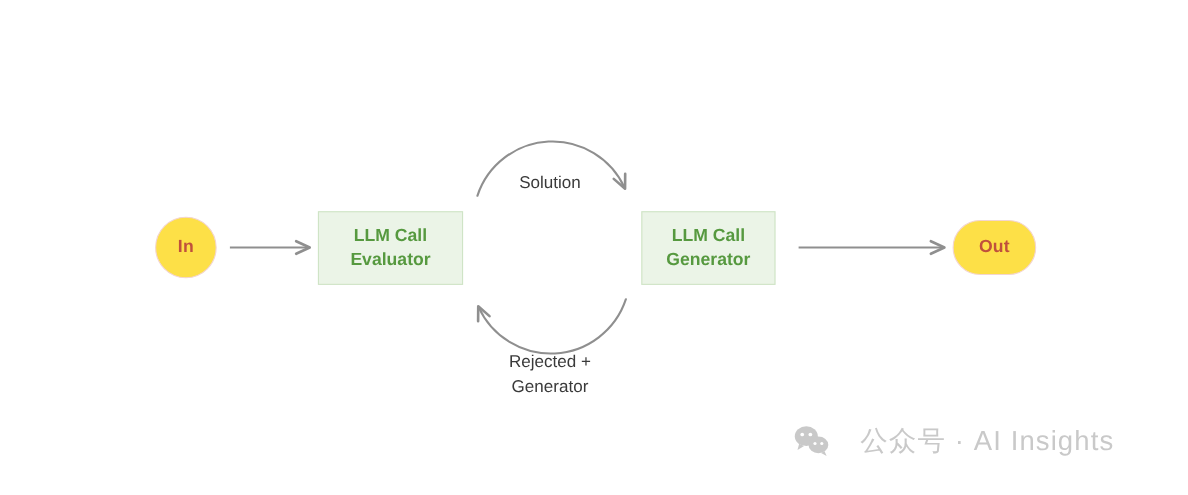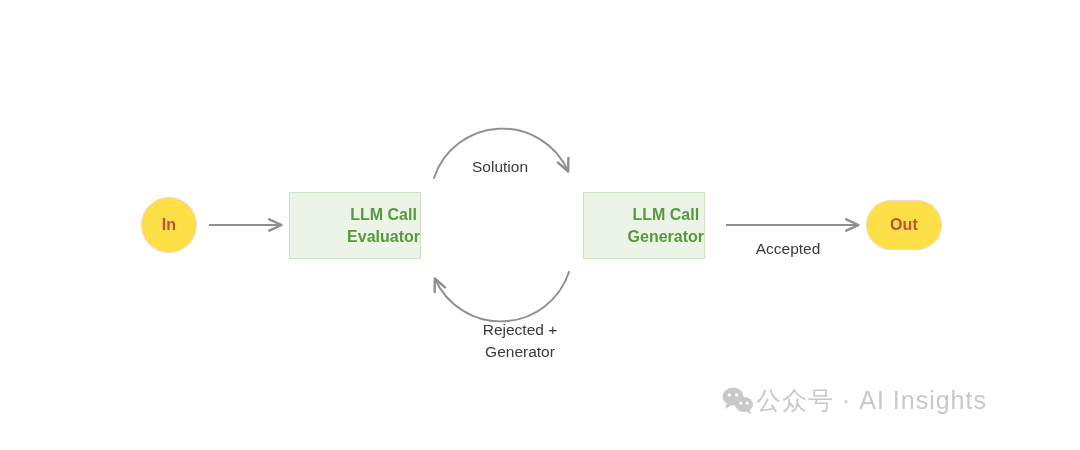--- a/index.html
+++ b/index.html
@@ -54,21 +54,21 @@
     box-sizing: border-box;
     background: #ebf4e7;
     border: 1px solid #cfe4c6;
     color: #56993f;
     font-size: 16px;
     font-weight: 700;
     line-height: 1.35;
     text-align: center;
     display: flex;
     align-items: center;
-    justify-content: flex-end;
+    justify-content: center;
   }
   #node-generator {
     left: 289px;
     top: 192px;
     width: 132px;
     height: 67px;
   }
   #node-evaluator {
     left: 583px;
     top: 192px;
@@ -80,40 +80,40 @@
   
   .edge-label {
     position: absolute;
     color: #3a3a3a;
     font-size: 15.5px;
     line-height: 1.45;
     text-align: center;
     white-space: nowrap;
   }
   #label-solution { left: 430px; top: 108px; width: 140px; margin-top: 48px; }
-  #label-rejected { left: 440px; top: 319px; width: 160px; }
+  #label-rejected { left: 420px; top: 319px; width: 160px; }
   #label-accepted { left: 718px; top: 238px; width: 140px; }
 
   
   #edges {
     position: absolute;
     left: 0; top: 0;
     width: 1080px;
     height: 450px;
     pointer-events: none;
   }
 
   
   #watermark {
     position: absolute;
     left: 722px;
     top: 384px;
     display: flex;
     align-items: center;
-    gap: 0;
+    gap: 26px;
     color: #c9c9c9;
   }
   #watermark-text {
     font-size: 25px;
     letter-spacing: 1px;
     white-space: nowrap;
     color: #c9c9c9;
   }
 </style>
 </head>
@@ -167,21 +167,20 @@
     <span>Out</span>
   </div>
 
   <div class="edge-label" id="label-solution">Solution</div>
 
   <div class="edge-label" id="label-rejected">
     <span>Rejected +</span><br>
     <span>Generator</span>
   </div>
 
-  <div class="edge-label" id="label-accepted">Accepted</div>
 
   <div id="watermark">
     <svg width="34" height="30" viewBox="0 0 34 30" xmlns="http://www.w3.org/2000/svg">
       <g fill="#c9c9c9">
         <ellipse cx="11" cy="10.5" rx="10.5" ry="9"></ellipse>
         <path d="M4.5 17.5 L3 23 L9 19.5 Z"></path>
         <circle cx="7.3" cy="9" r="1.7" fill="#ffffff"></circle>
         <circle cx="14.7" cy="9" r="1.7" fill="#ffffff"></circle>
         <ellipse cx="22" cy="18.5" rx="9" ry="7.6"></ellipse>
         <path d="M27.5 24 L29.5 28.5 L24.5 25.8 Z"></path>

